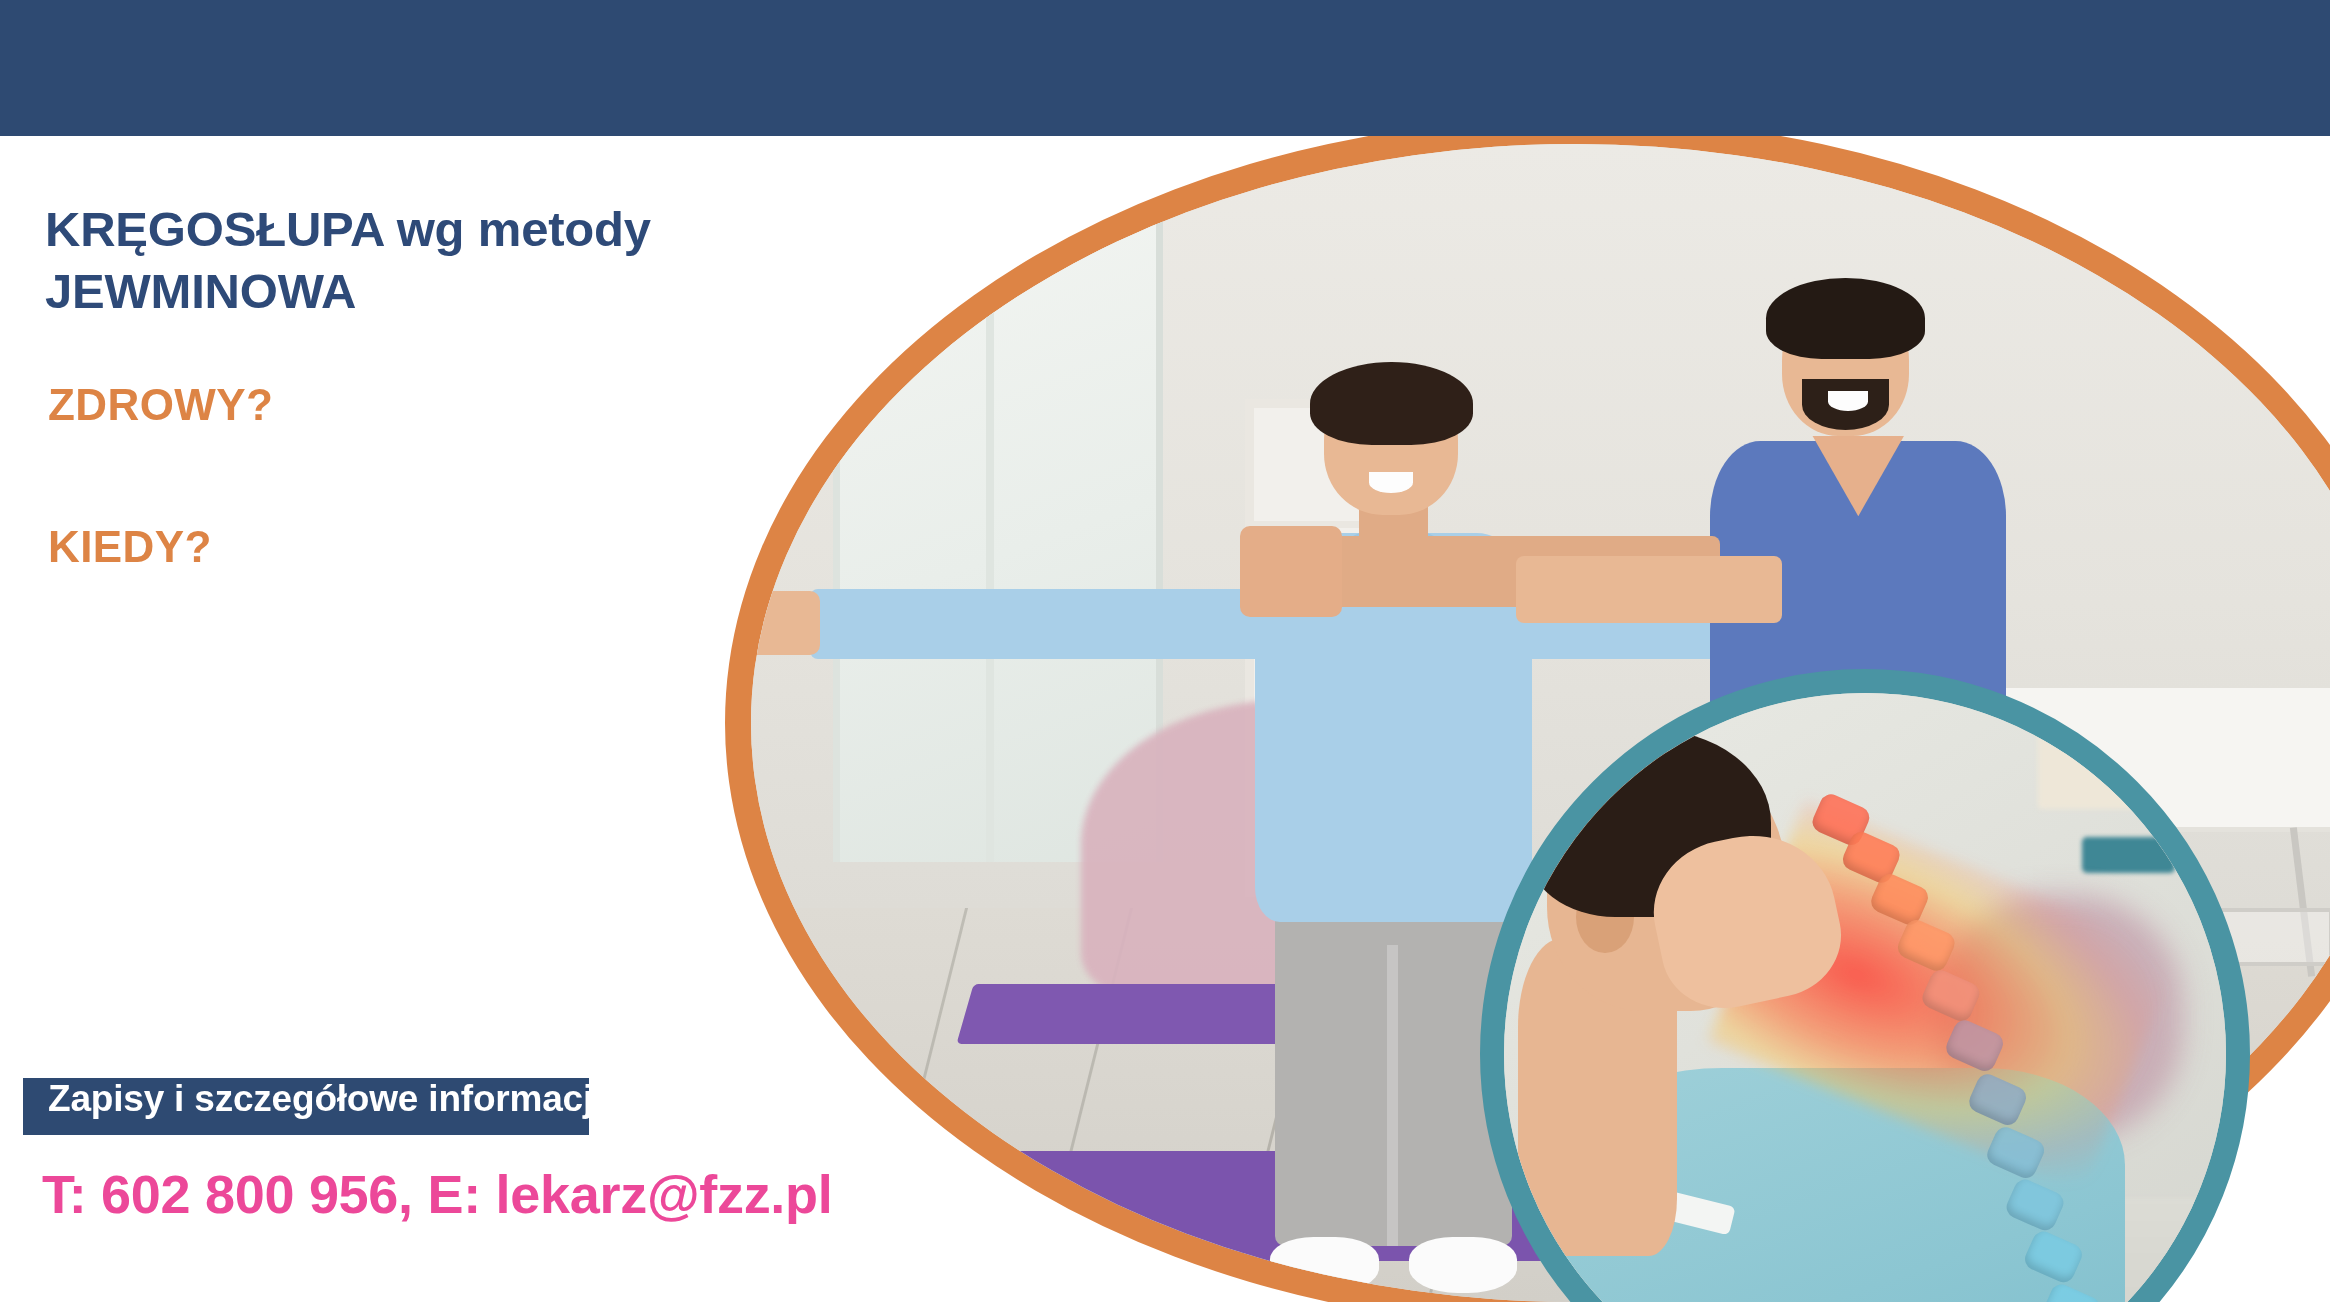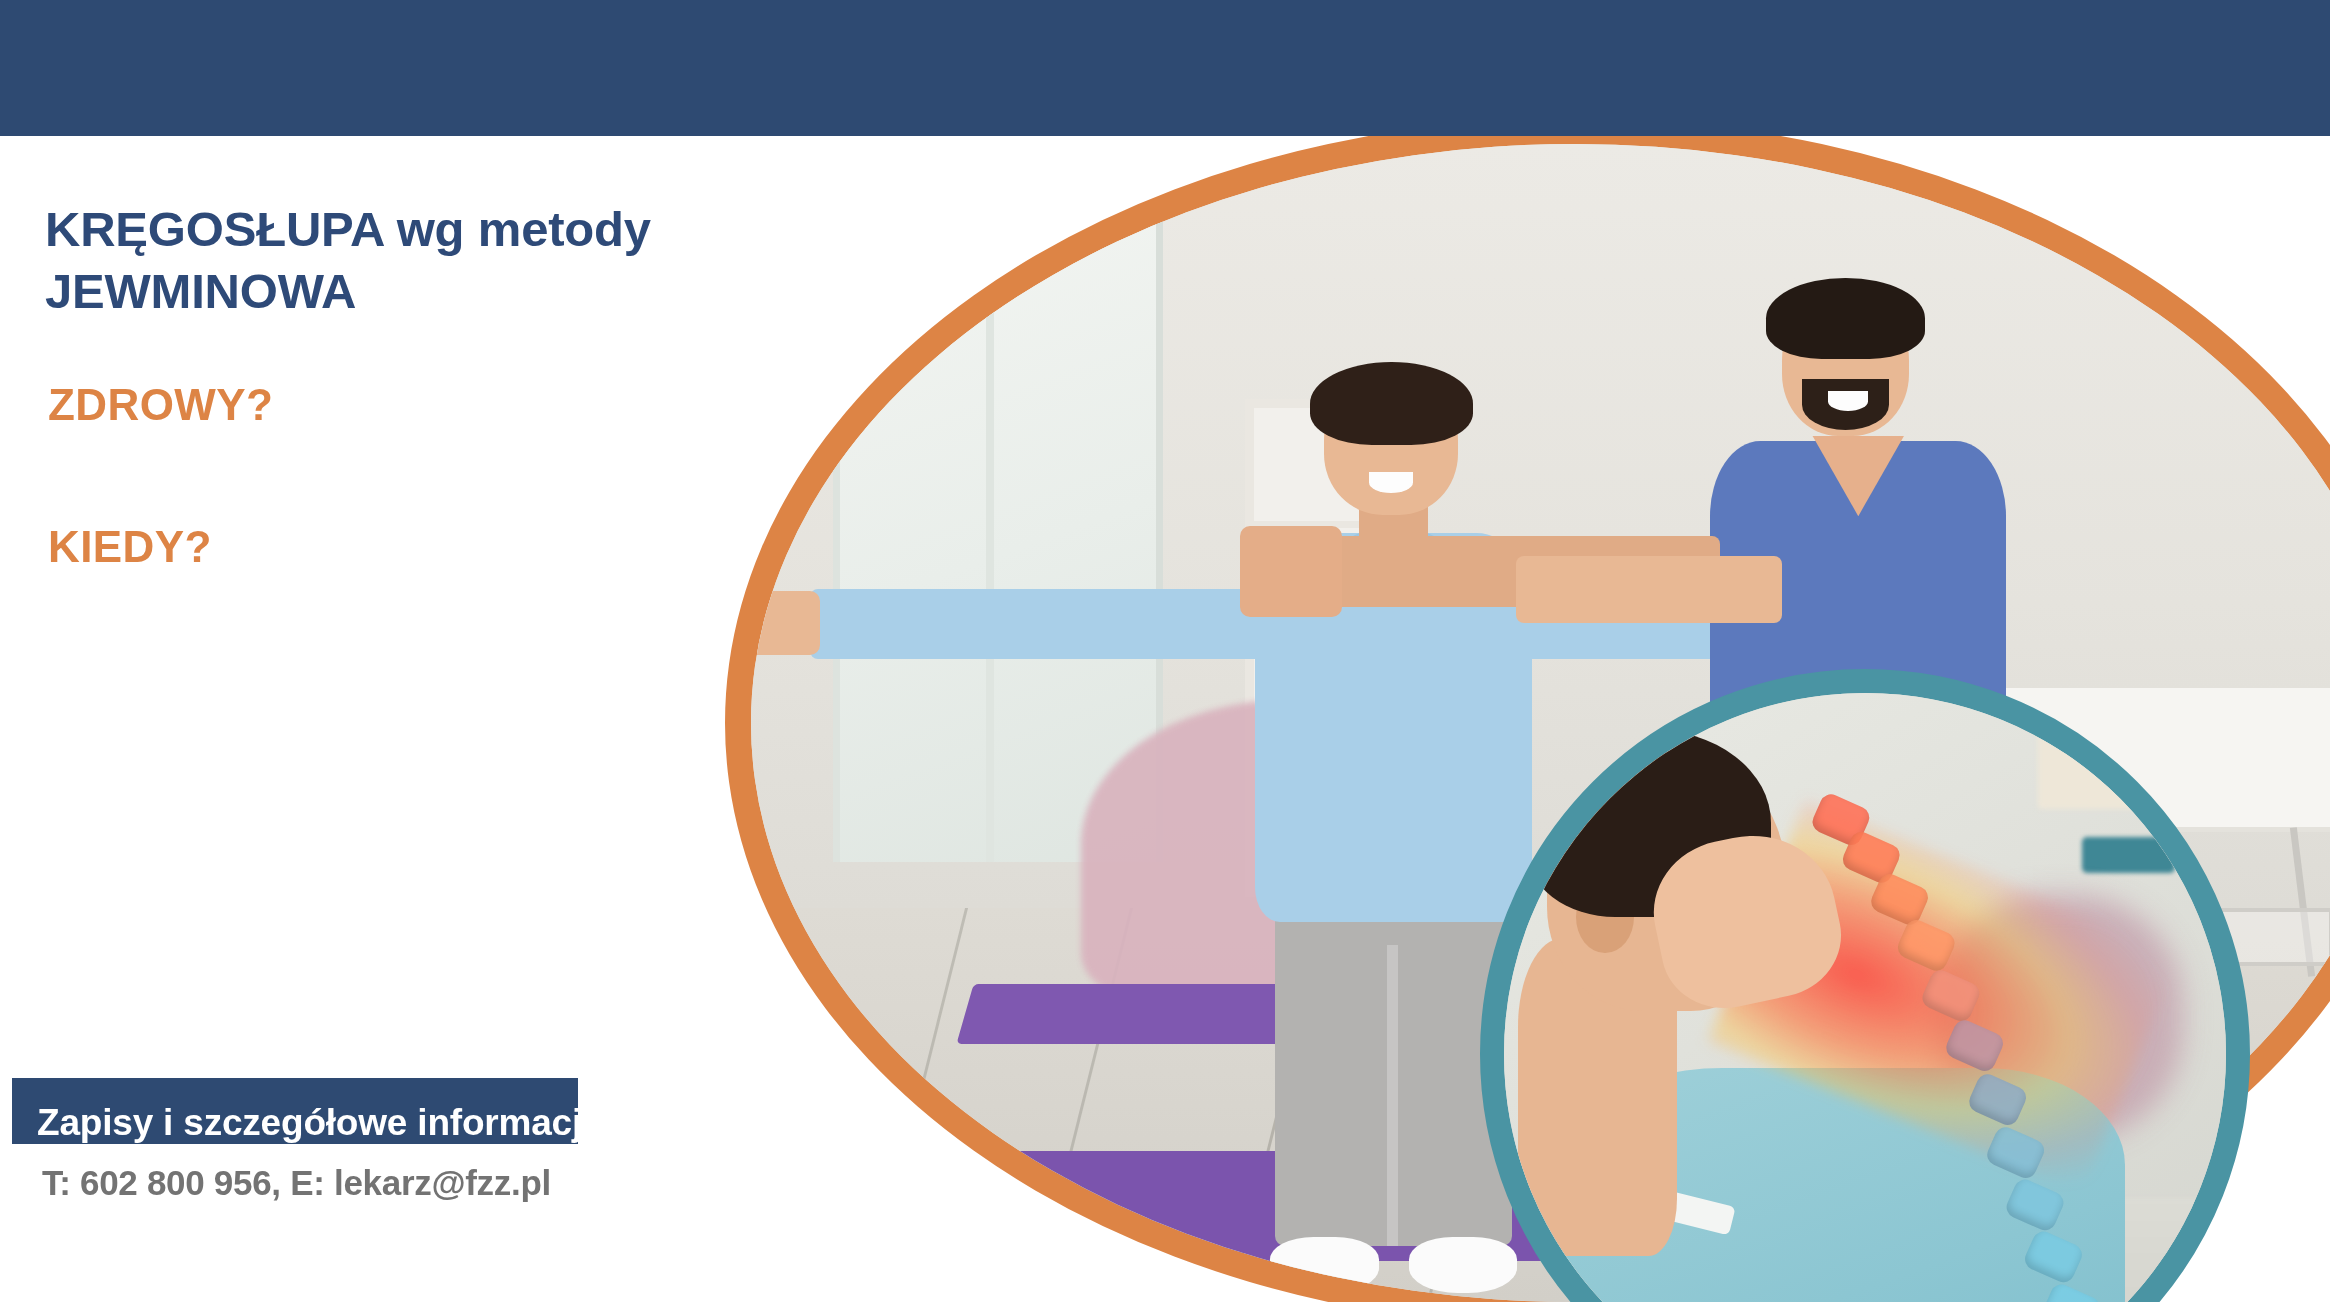--- a/index.html
+++ b/index.html
@@ -408,38 +408,38 @@
     font-weight:bold;
     letter-spacing:-.4px;
     white-space:nowrap;
   }
   .kiedy-value { top:301px; }
   .gdzie-value { top:443px; }
   .gdzie-value .w-light { font-weight:normal; }
 
   
   .contact-bar {
-    position:absolute; left:12px; top:942px;
-    width:566px; height:66px;
+    position:absolute; left:23px; top:942px;
+    width:566px; height:57px;
     background:#2e4a72;
-    display:flex; align-items:flex-end;
+    display:flex; align-items:flex-start;
     padding-left:25px;
     z-index:35;
   }
   .contact-bar-text {
     color:#ffffff;
     font-size:37px;
     font-weight:bold;
     letter-spacing:-.2px;
     white-space:nowrap;
   }
   .contact-line {
     position:absolute; left:42px; top:1027px;
-    color:#737373;
-    font-size:35px;
+    color:#ec4899;
+    font-size:54px;
     font-weight:bold;
     letter-spacing:-.3px;
     white-space:nowrap;
     z-index:35;
   }
 </style>
 </head>
 <body>
 
 <div id="poster">

